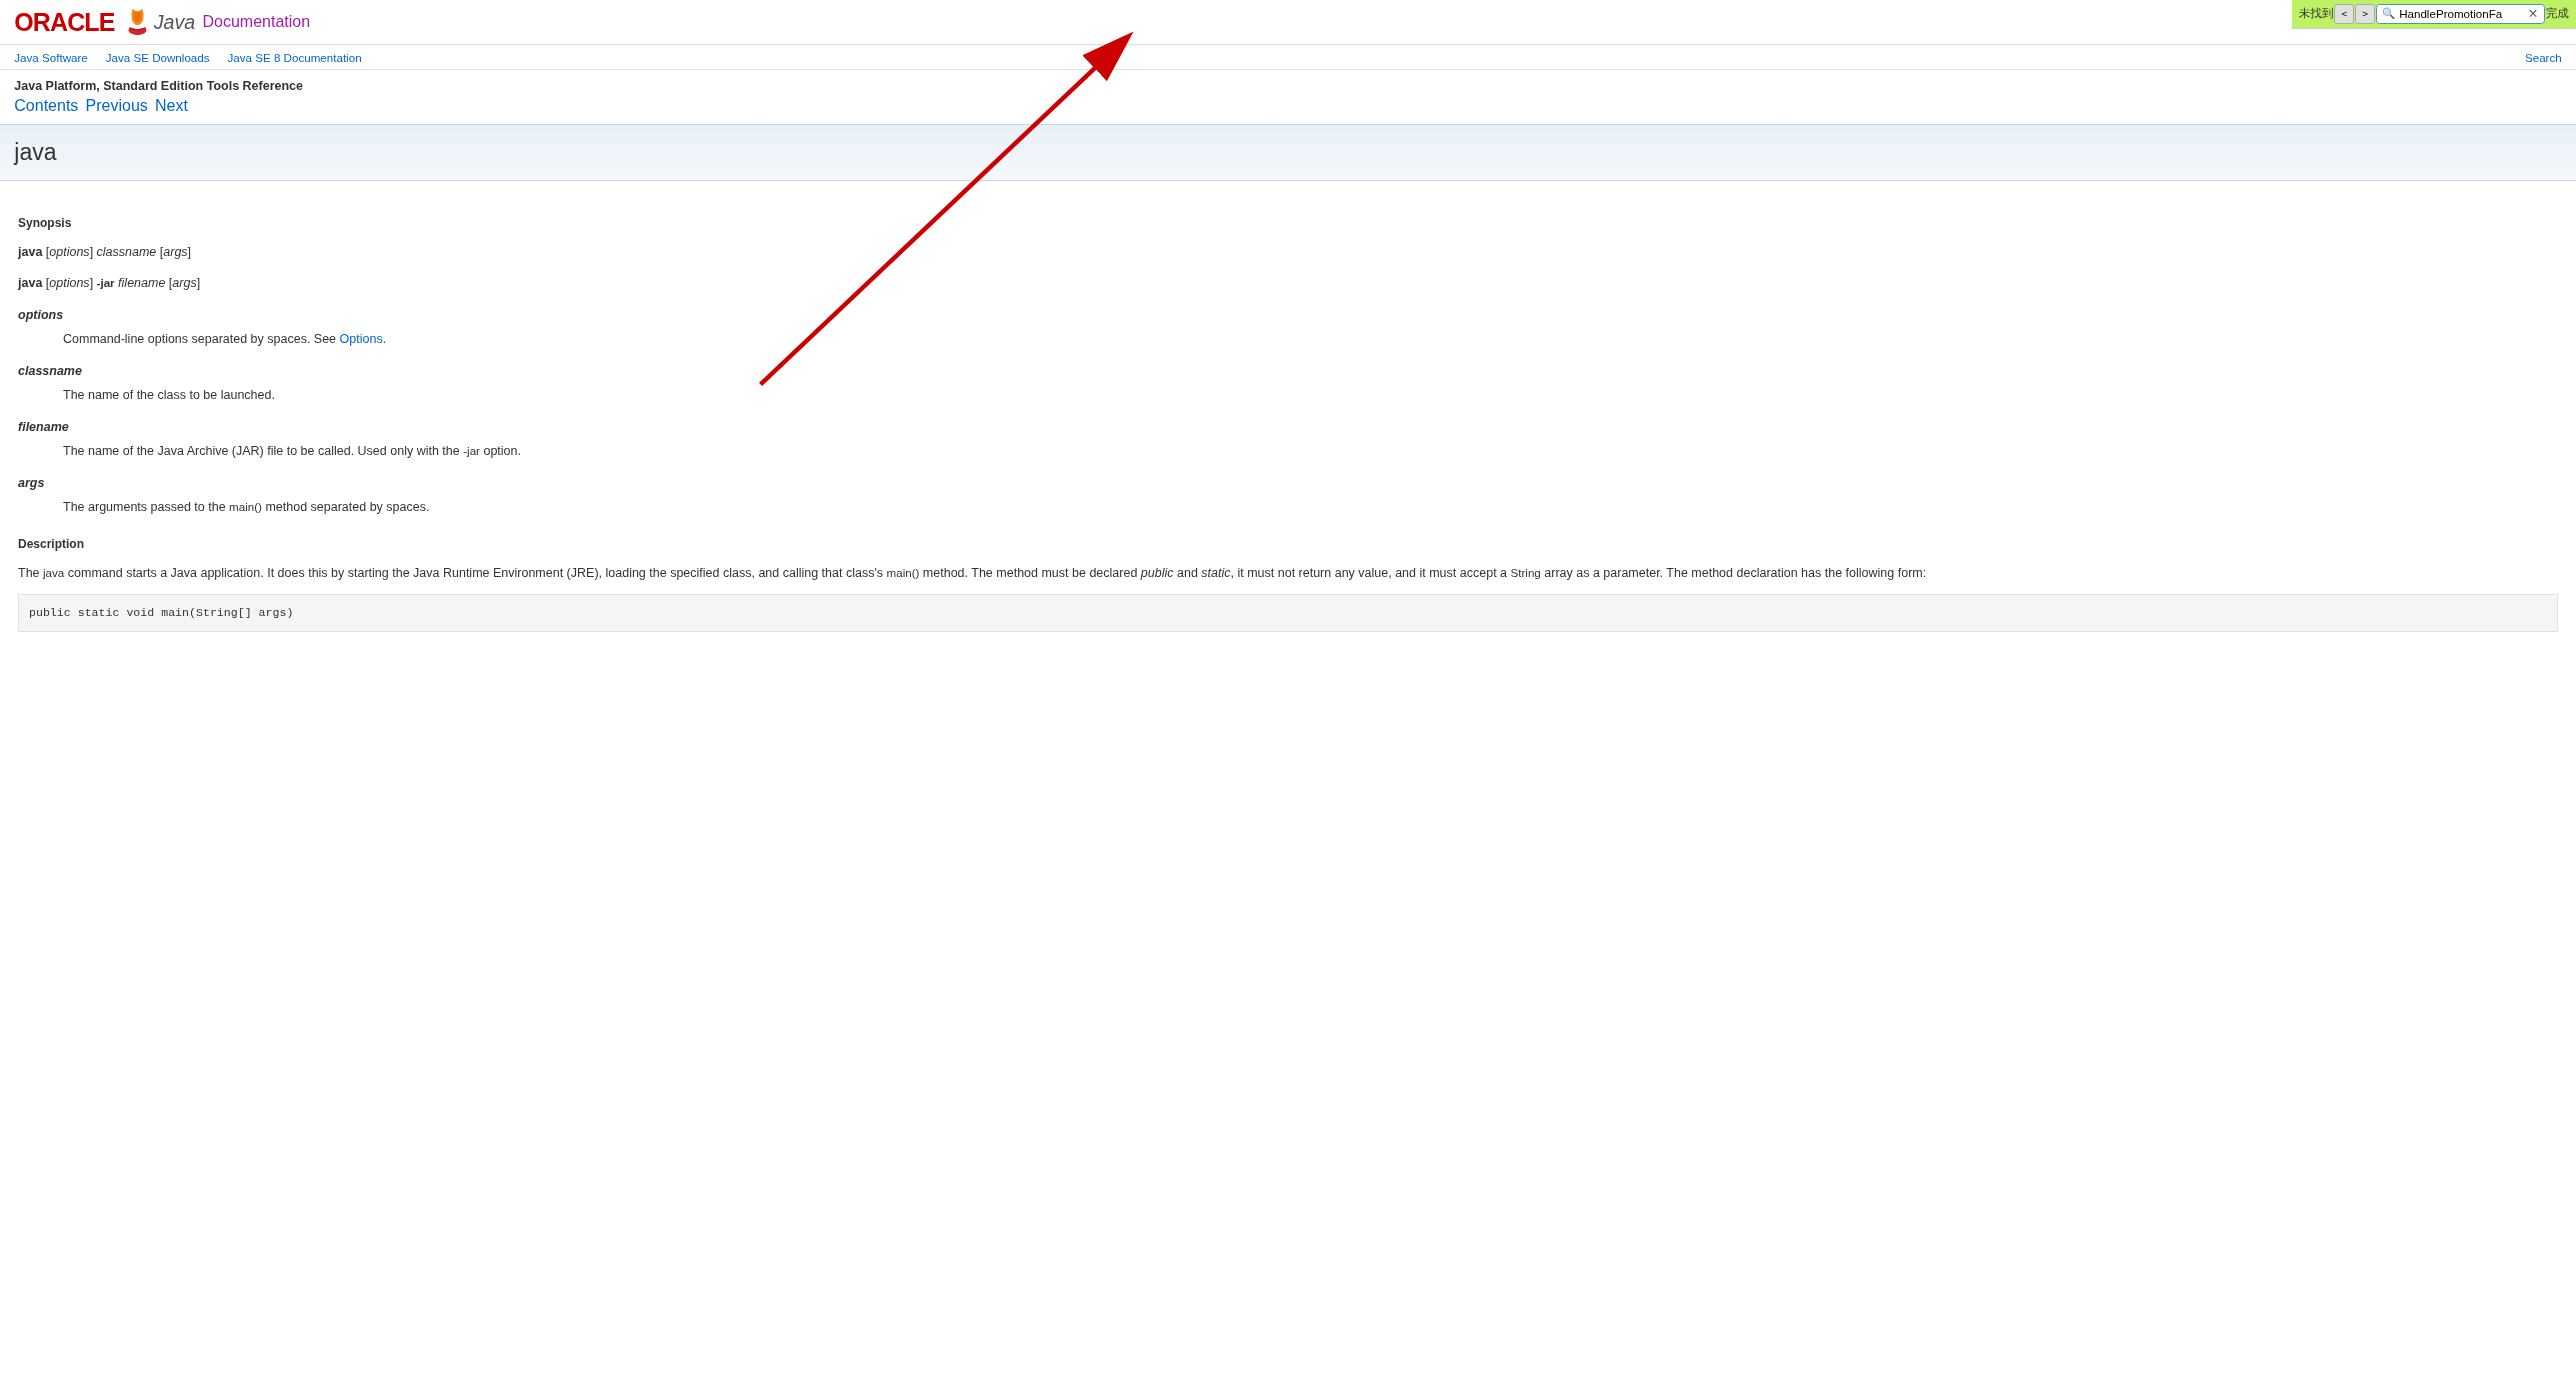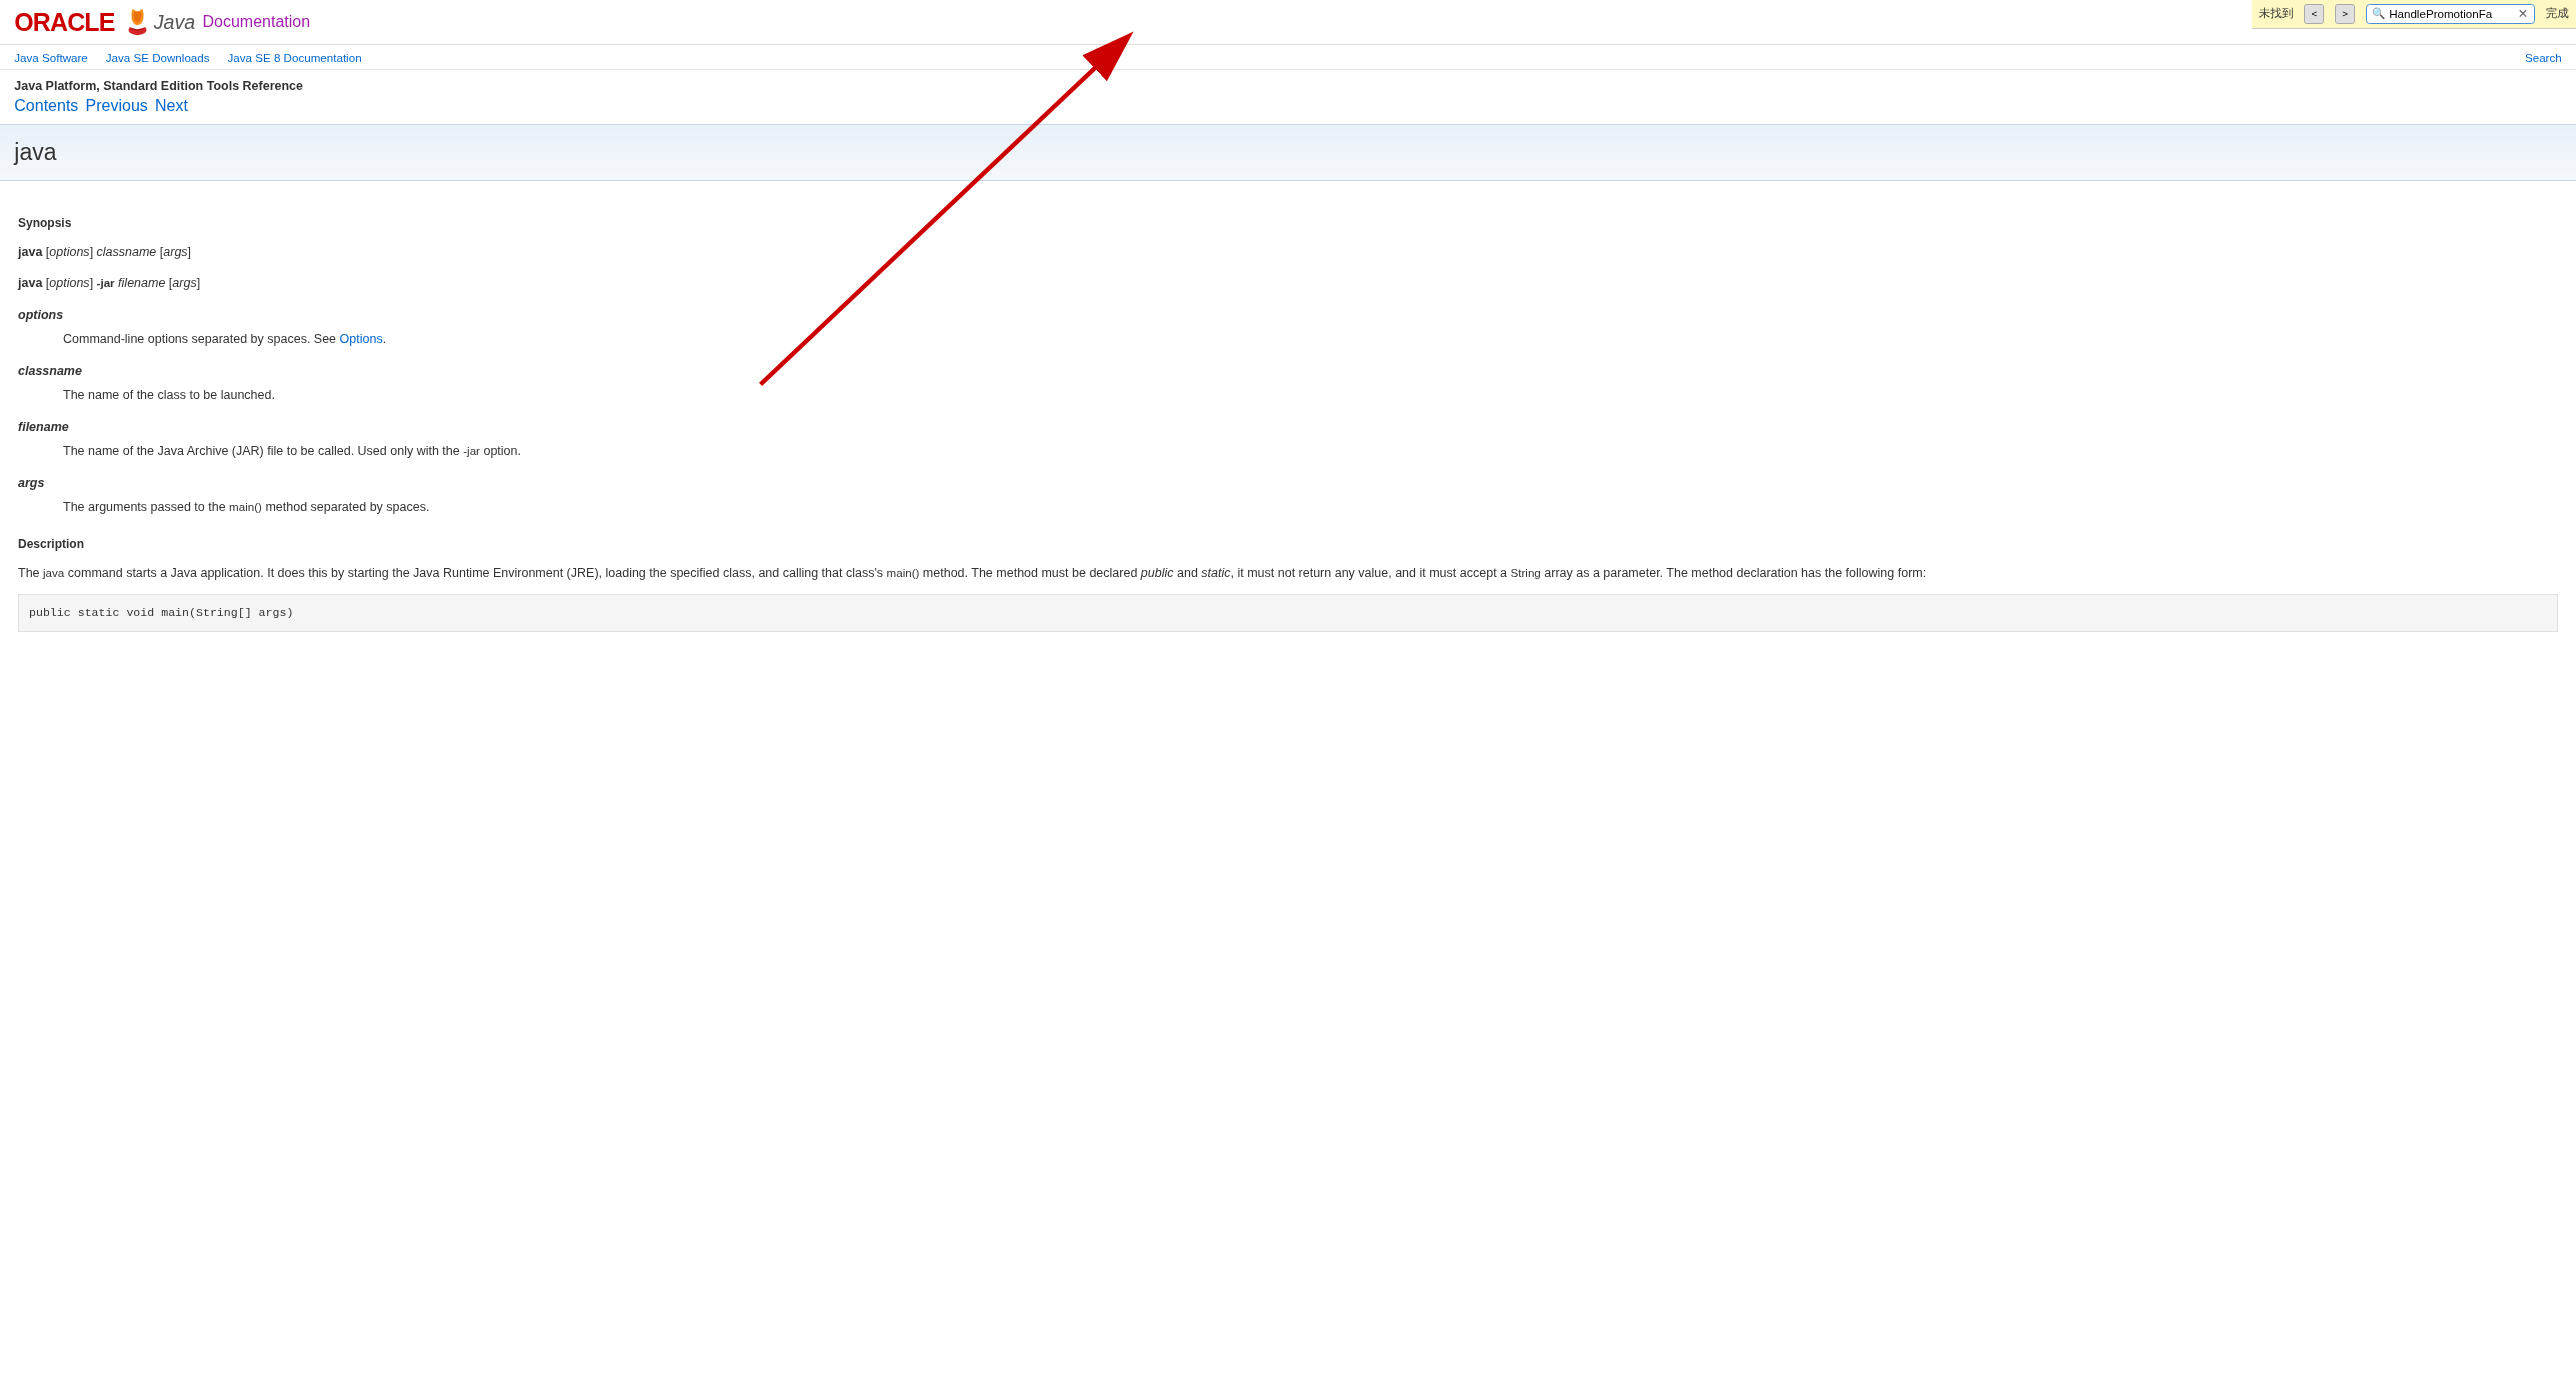--- a/index.html
+++ b/index.html
@@ -3,26 +3,26 @@
   <meta charset="utf-8">
   <style>
     * { margin: 0; padding: 0; box-sizing: border-box; }
     body { font-family: Arial, Helvetica, sans-serif; font-size: 12.5px; color: #333; background: #fff; }
 
     
     .browser-find-bar {
       position: fixed;
       top: 0;
       right: 0;
-      background: #fef9c3;
+      background: #bef264;
       border-bottom: 0.9px solid #ccc;
       padding: 3.6px 7.2px;
       display: flex;
       align-items: center;
-      gap: 11px;
+      gap: 1px;
       z-index: 1000;
       font-size: 11.6px;
     }
     .browser-find-bar .find-label {
       color: #333;
       font-size: 11.6px;
     }
     .browser-find-bar .find-nav-btn {
       background: #e0e0e0;
       border: 0.9px solid #aaa;

